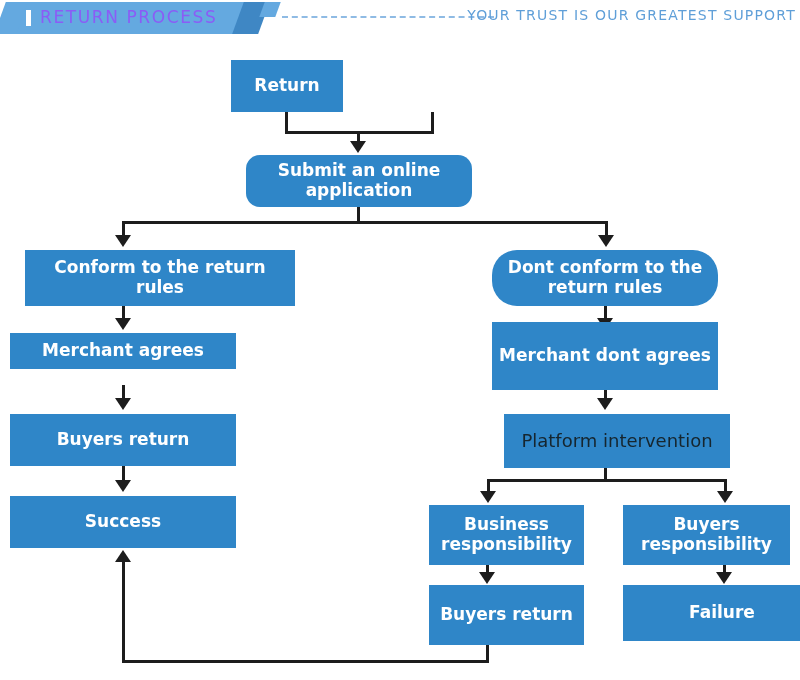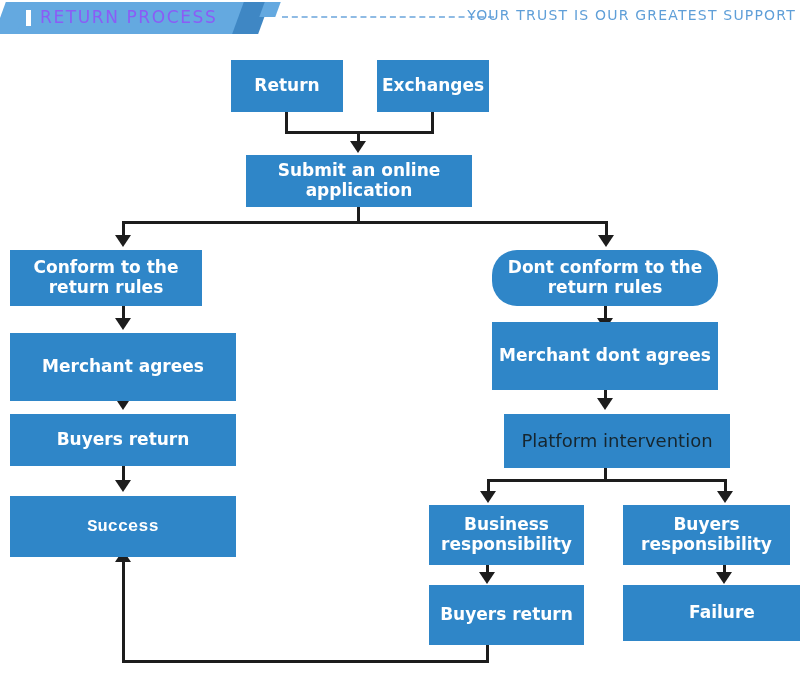--- a/index.html
+++ b/index.html
@@ -211,31 +211,30 @@
   <div class="vline" style="left:723px; top:565px; height:10px;"></div>
   <div class="arrow-down" style="left:716px; top:572px;"></div>
 
   <div class="vline" style="left:486px; top:645px; height:18px;"></div>
   <div class="hline" style="left:122px; top:660px; width:367px;"></div>
   <div class="vline" style="left:122px; top:562px; height:101px;"></div>
   <div class="arrow-up" style="left:115px; top:550px;"></div>
 
   <div class="node" style="left:231px; top:60px; width:112px; height:52px;">Return</div>
 
-  <div class="node" style="left:377px; top:60px; width:112px; height:52px;">Exchanges</div>
-
-  <div class="node" style="left:246px; top:155px; width:226px; height:52px;">Submit an online application</div>
-
-  <div class="node" style="left:10px; top:250px; width:192px; height:56px;">Conform to the return rules</div>
-
-  <div class="node" style="left:10px; top:333px; width:226px; height:68px;">Merchant agrees</div>
+
+  <div class="node" style="left:246px; top:155px; width:226px; height:52px;border-radius:14px;">Submit an online application</div>
+
+  <div class="node" style="left:25px; top:250px; width:270px; height:56px;">Conform to the return rules</div>
+
+  <div class="node" style="left:10px; top:333px; width:226px; height:36px;">Merchant agrees</div>
 
   <div class="node" style="left:10px; top:414px; width:226px; height:52px;">Buyers return</div>
 
-  <div class="node" style="left:10px; top:496px; width:226px; height:61px;font-family:Liberation Mono, monospace;">Success</div>
+  <div class="node" style="left:10px; top:496px; width:226px; height:52px;">Success</div>
 
   <div class="node" style="left:492px; top:250px; width:226px; height:56px;border-radius:25px;">Dont conform to the return rules</div>
 
   <div class="node" style="left:492px; top:322px; width:226px; height:68px;">Merchant dont agrees</div>
 
   <div class="node dark-text" style="left:504px; top:414px; width:226px; height:54px;">Platform intervention</div>
 
   <div class="node" style="left:429px; top:505px; width:155px; height:60px;">Business responsibility</div>
 
   <div class="node" style="left:623px; top:505px; width:167px; height:60px;">Buyers responsibility</div>

